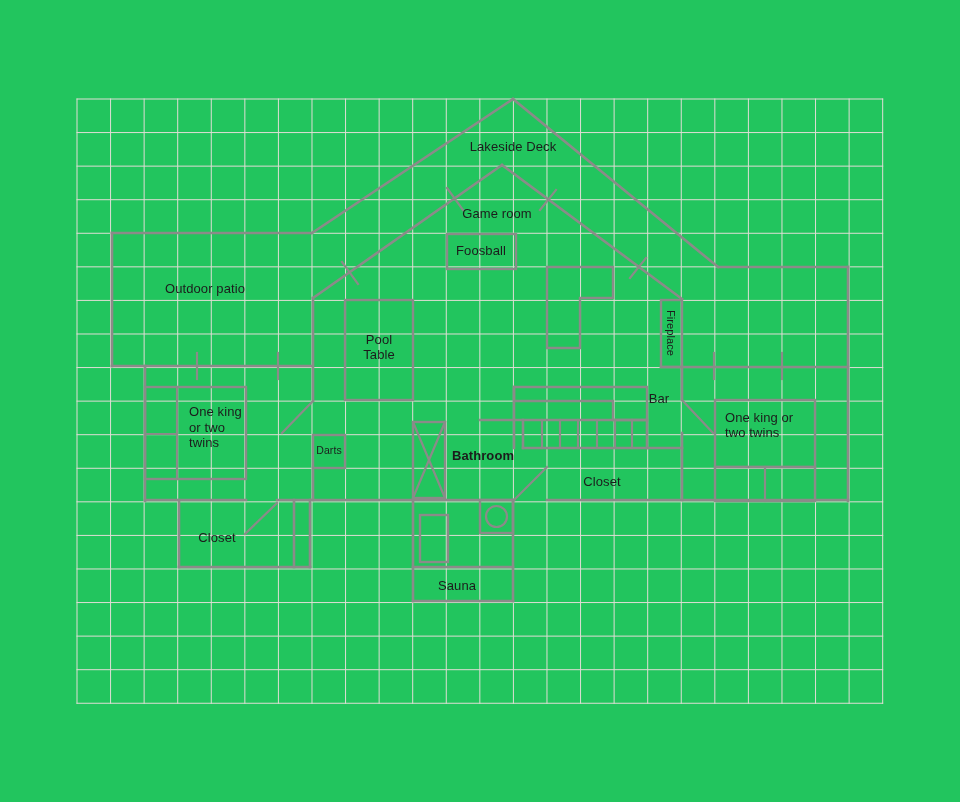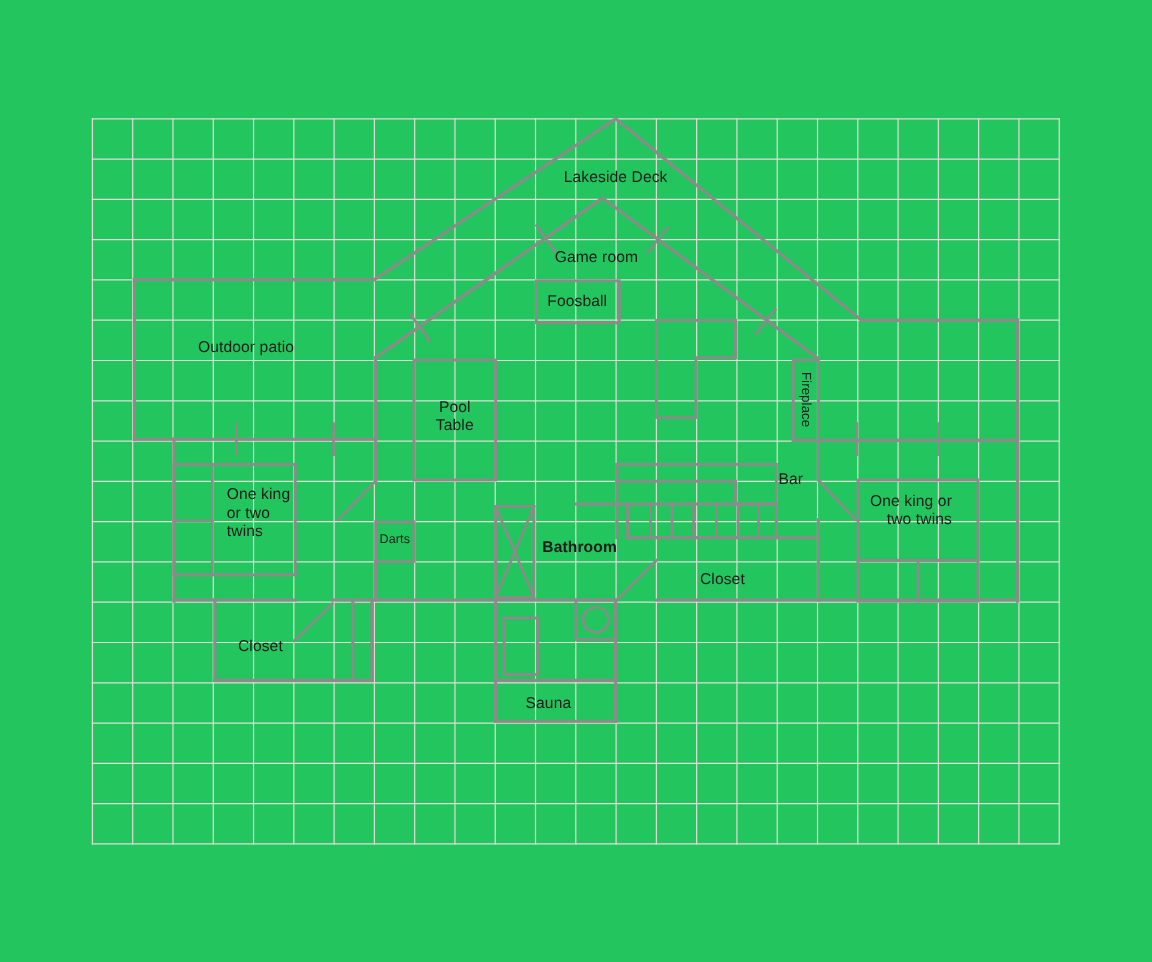--- a/index.html
+++ b/index.html
@@ -143,16 +143,16 @@
 Table</div>
   <div class="lbl anchor-left" style="left:179px;top:404px;line-height:15.5px;margin-left:10px;">One king
 or two
 twins</div>
   <div class="lbl sm" style="left:329px;top:450px;">Darts</div>
   <div class="lbl rot" style="left:671px;top:333px;font-size:11px;">Fireplace</div>
   <div class="lbl" style="left:627px;top:399px;margin-left:32px;">Bar</div>
   <div class="lbl" style="left:483px;top:456px;font-weight:bold;">Bathroom</div>
   <div class="lbl" style="left:602px;top:482px;">Closet</div>
   <div class="lbl" style="left:217px;top:538px;">Closet</div>
-  <div class="lbl anchor-left" style="left:725px;top:410px;line-height:15px;text-align:right;">One king or
+  <div class="lbl anchor-left" style="left:725px;top:410px;line-height:15px;">One king or
 two twins</div>
   <div class="lbl" style="left:457px;top:586px;text-align:center;">Sauna</div>
 </div>
 
 </body></html>

